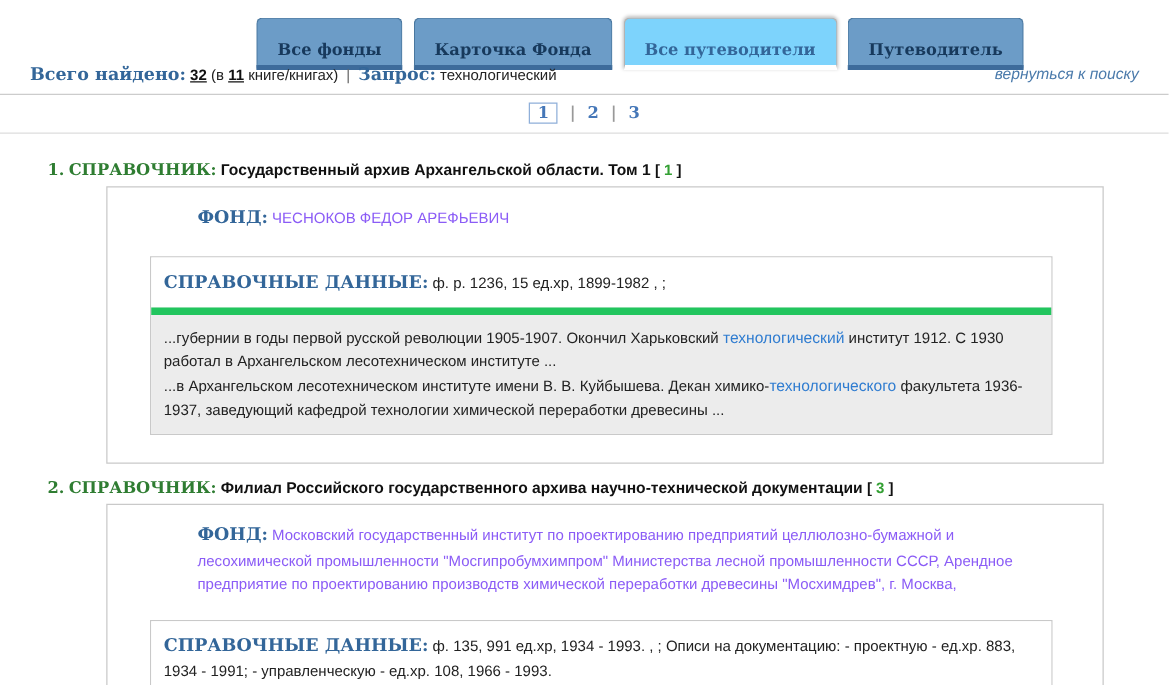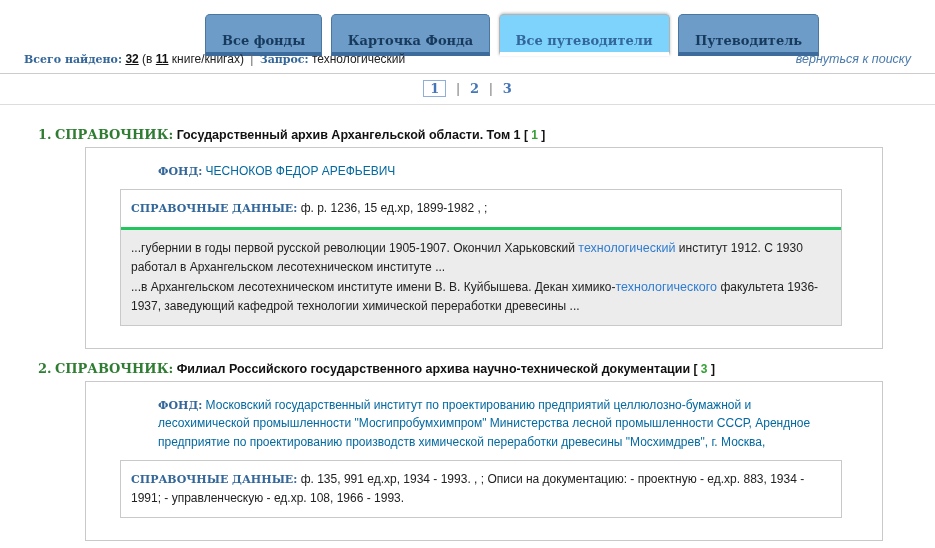--- a/index.html
+++ b/index.html
@@ -17,46 +17,46 @@
     border-radius:5px 5px 0 0;
     font-family:"DejaVu Serif", serif; font-weight:bold; font-size:13px;
     color:#17395C; cursor:pointer;
   }
   .tab.active {
     background:#7dd3fc; border:1px solid #b3b3b3; border-bottom:4px solid #fff;
     color:#336699; box-shadow:0 -1px 3px rgba(0,0,0,0.25); position:relative; z-index:2;
   }
   
   .infobar { padding:5px 24px 7px; border-bottom:1px solid #ccc; }
-  .lbl { font-family:"DejaVu Serif", serif; font-weight:bold; color:#336699; font-size:11px; }
+  .lbl { font-family:"DejaVu Serif", serif; font-weight:bold; color:#336699; font-size:14px; }
   .b { font-weight:bold; color:#111;text-decoration:underline; }
   .sep { color:#666; padding:0 3px; }
   .back { float:right; color:#4A7AAB; text-decoration:none; font-size:12.5px; cursor:pointer;font-style:italic; }
   
   .pager {
     text-align:center; padding:6px 0 7px; border-bottom:1px solid #ddd;
     font-family:"DejaVu Serif", serif; font-weight:bold; font-size:13px; color:#999;
   }
   .pager .cur { display:inline-block; border:1px solid #8FAFD9; padding:0 6px; color:#4577B8; margin:0 5px; }
   .pager a { color:#4577B8; text-decoration:none; margin:0 5px; cursor:pointer; }
   
   .results { padding-top:10px; }
   .entry-head { margin:12px 0 5px 38px; }
   .green-lbl { font-family:"DejaVu Serif", serif; font-weight:bold; color:#2F7D32; font-size:13px; }
   .entry-title { font-weight:bold; color:#111; font-size:12.5px; }
   .cnt { color:#33A033; font-weight:bold; }
   .outer { margin:2px 52px 12px 85px; border:1px solid #c9c9c9; padding:8px 0 10px; background:#fff; }
   .section-row { margin:1px 12px 4px 28px; }
   .section-link { color:#2E7BC0; text-decoration:none; font-size:12.5px; cursor:pointer; }
   .fond-row { margin:6px 45px 6px 72px; line-height:1.55; }
-  .fond-text { color:#0369a1; }
-  .inner { margin:8px 40px 12px 34px; border:1px solid #c9c9c9; background:#fff; }
+  .fond-text { color:#8b5cf6; }
+  .inner { margin:19px 40px 12px 34px; border:1px solid #c9c9c9; background:#fff; }
   .data-row { padding:9px 10px; line-height:1.6; background:#fff; }
   .data-text { color:#222; }
-  .snippet { background:#ECECEC; border-top:3px solid #22c55e; padding:8px 10px; line-height:1.55; color:#222; }
+  .snippet { background:#ECECEC; border-top:6px solid #22c55e; padding:8px 10px; line-height:1.55; color:#222; }
   .snippet .line { margin:1px 0; }
   .hl { color:#2F7CD0; font-size:12.5px; }
 </style>
 </head>
 <body>
 
 <div class="tabs">
   <span class="tab">Все фонды</span>
   <span class="tab">Карточка Фонда</span>
   <span class="tab active">Все путеводители</span>

